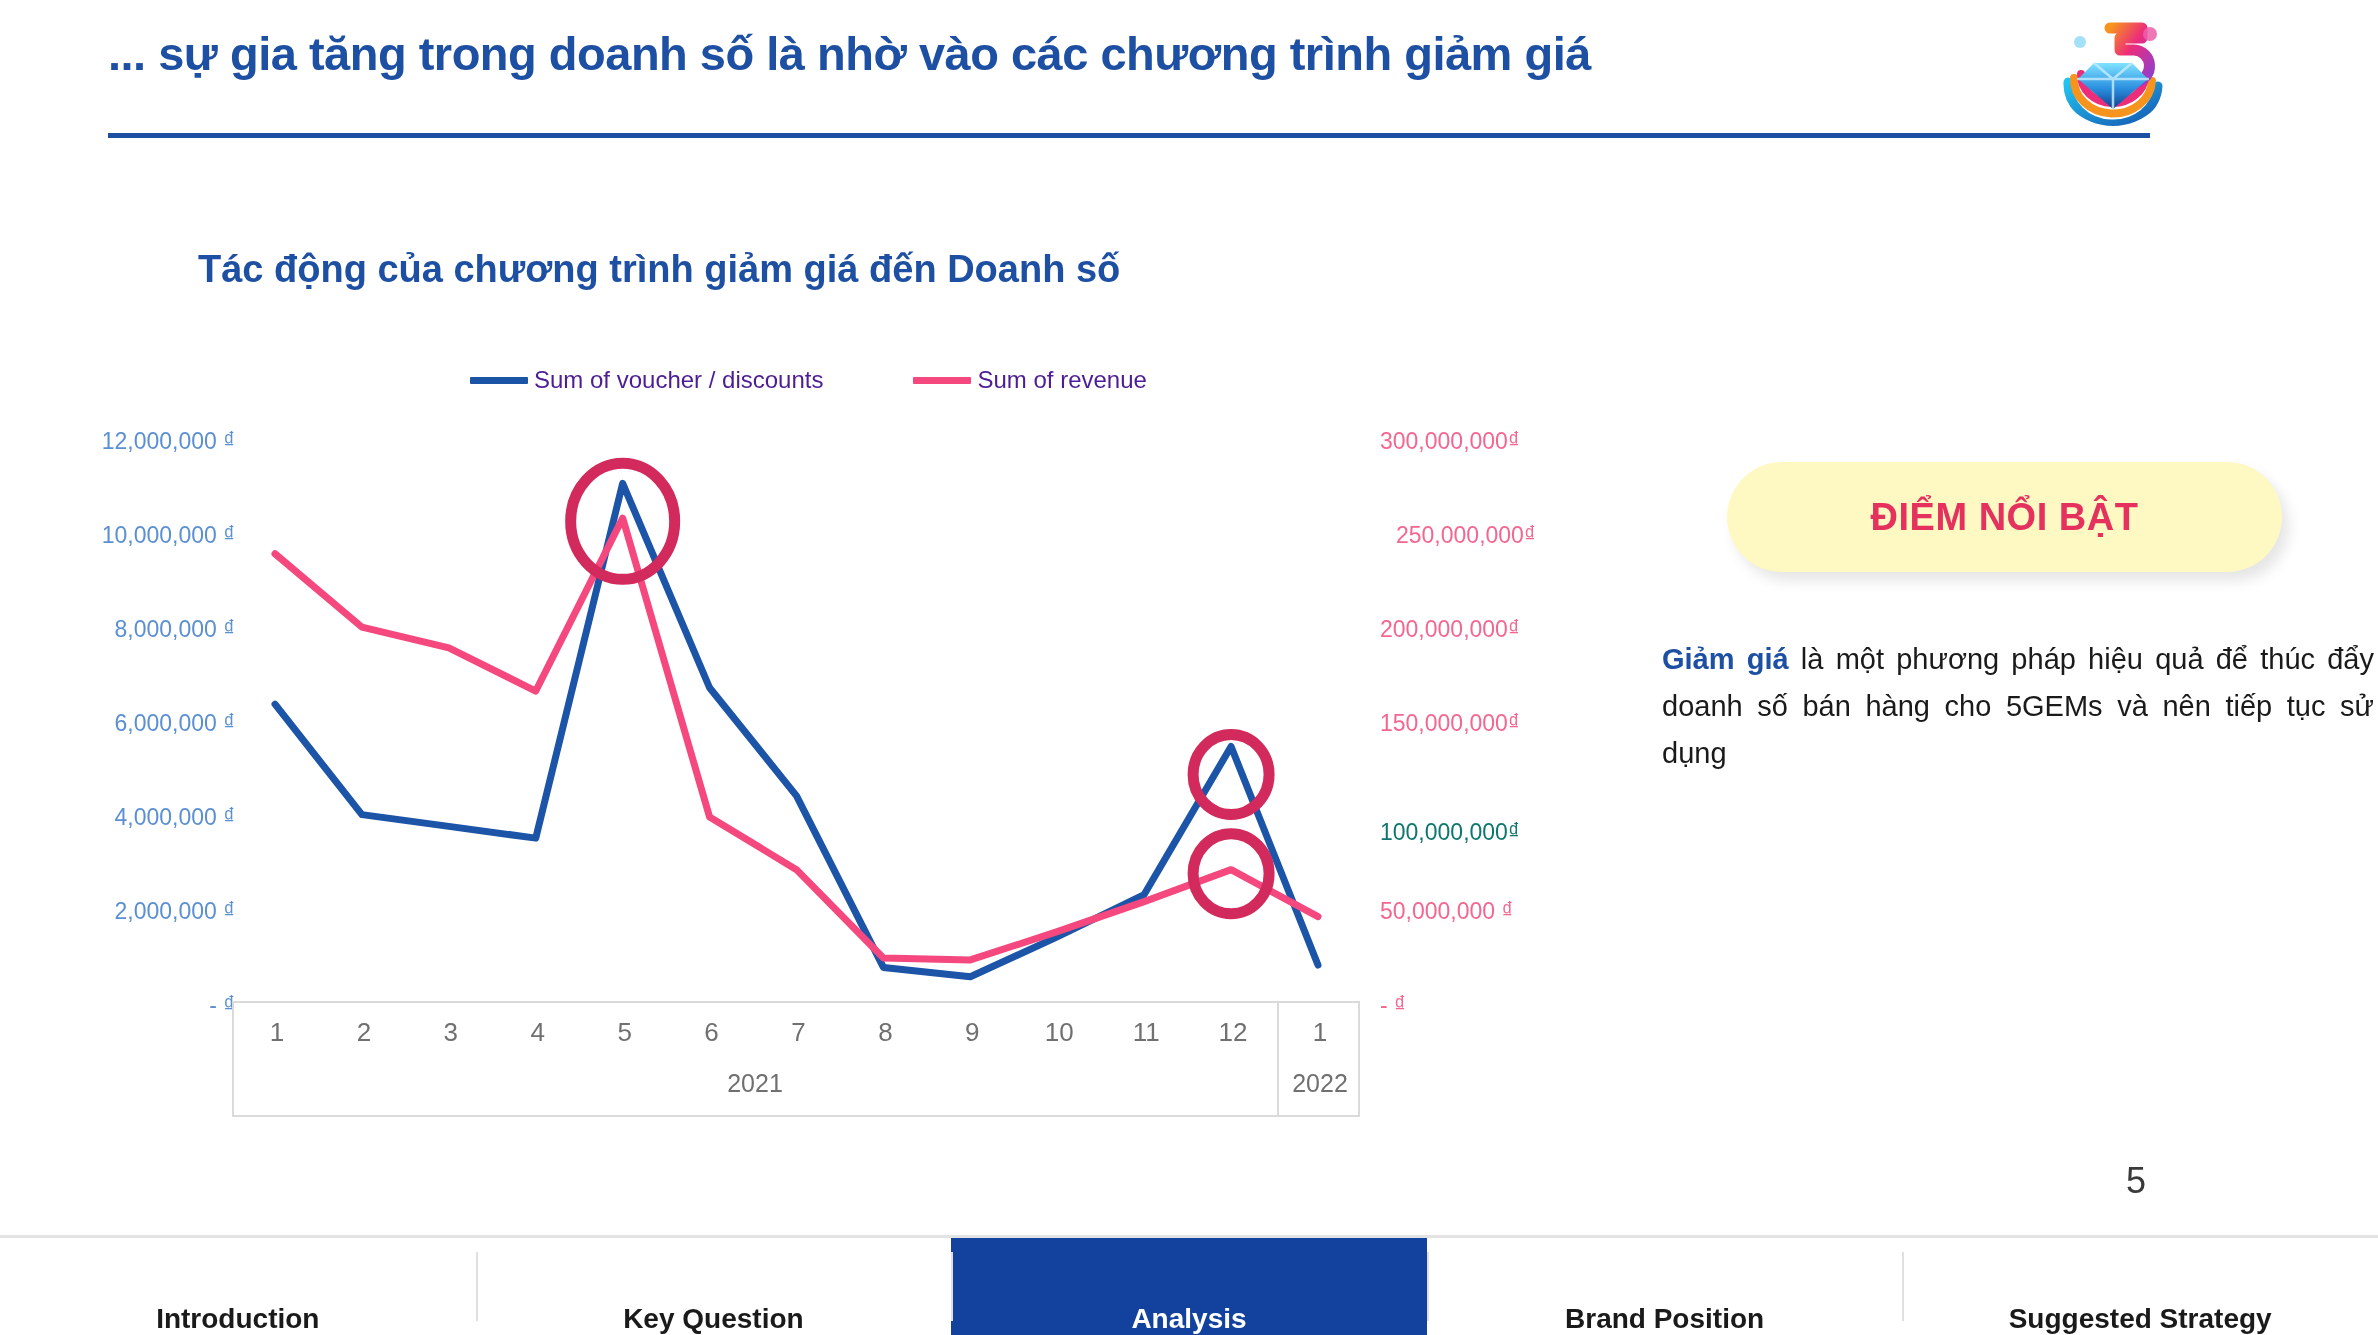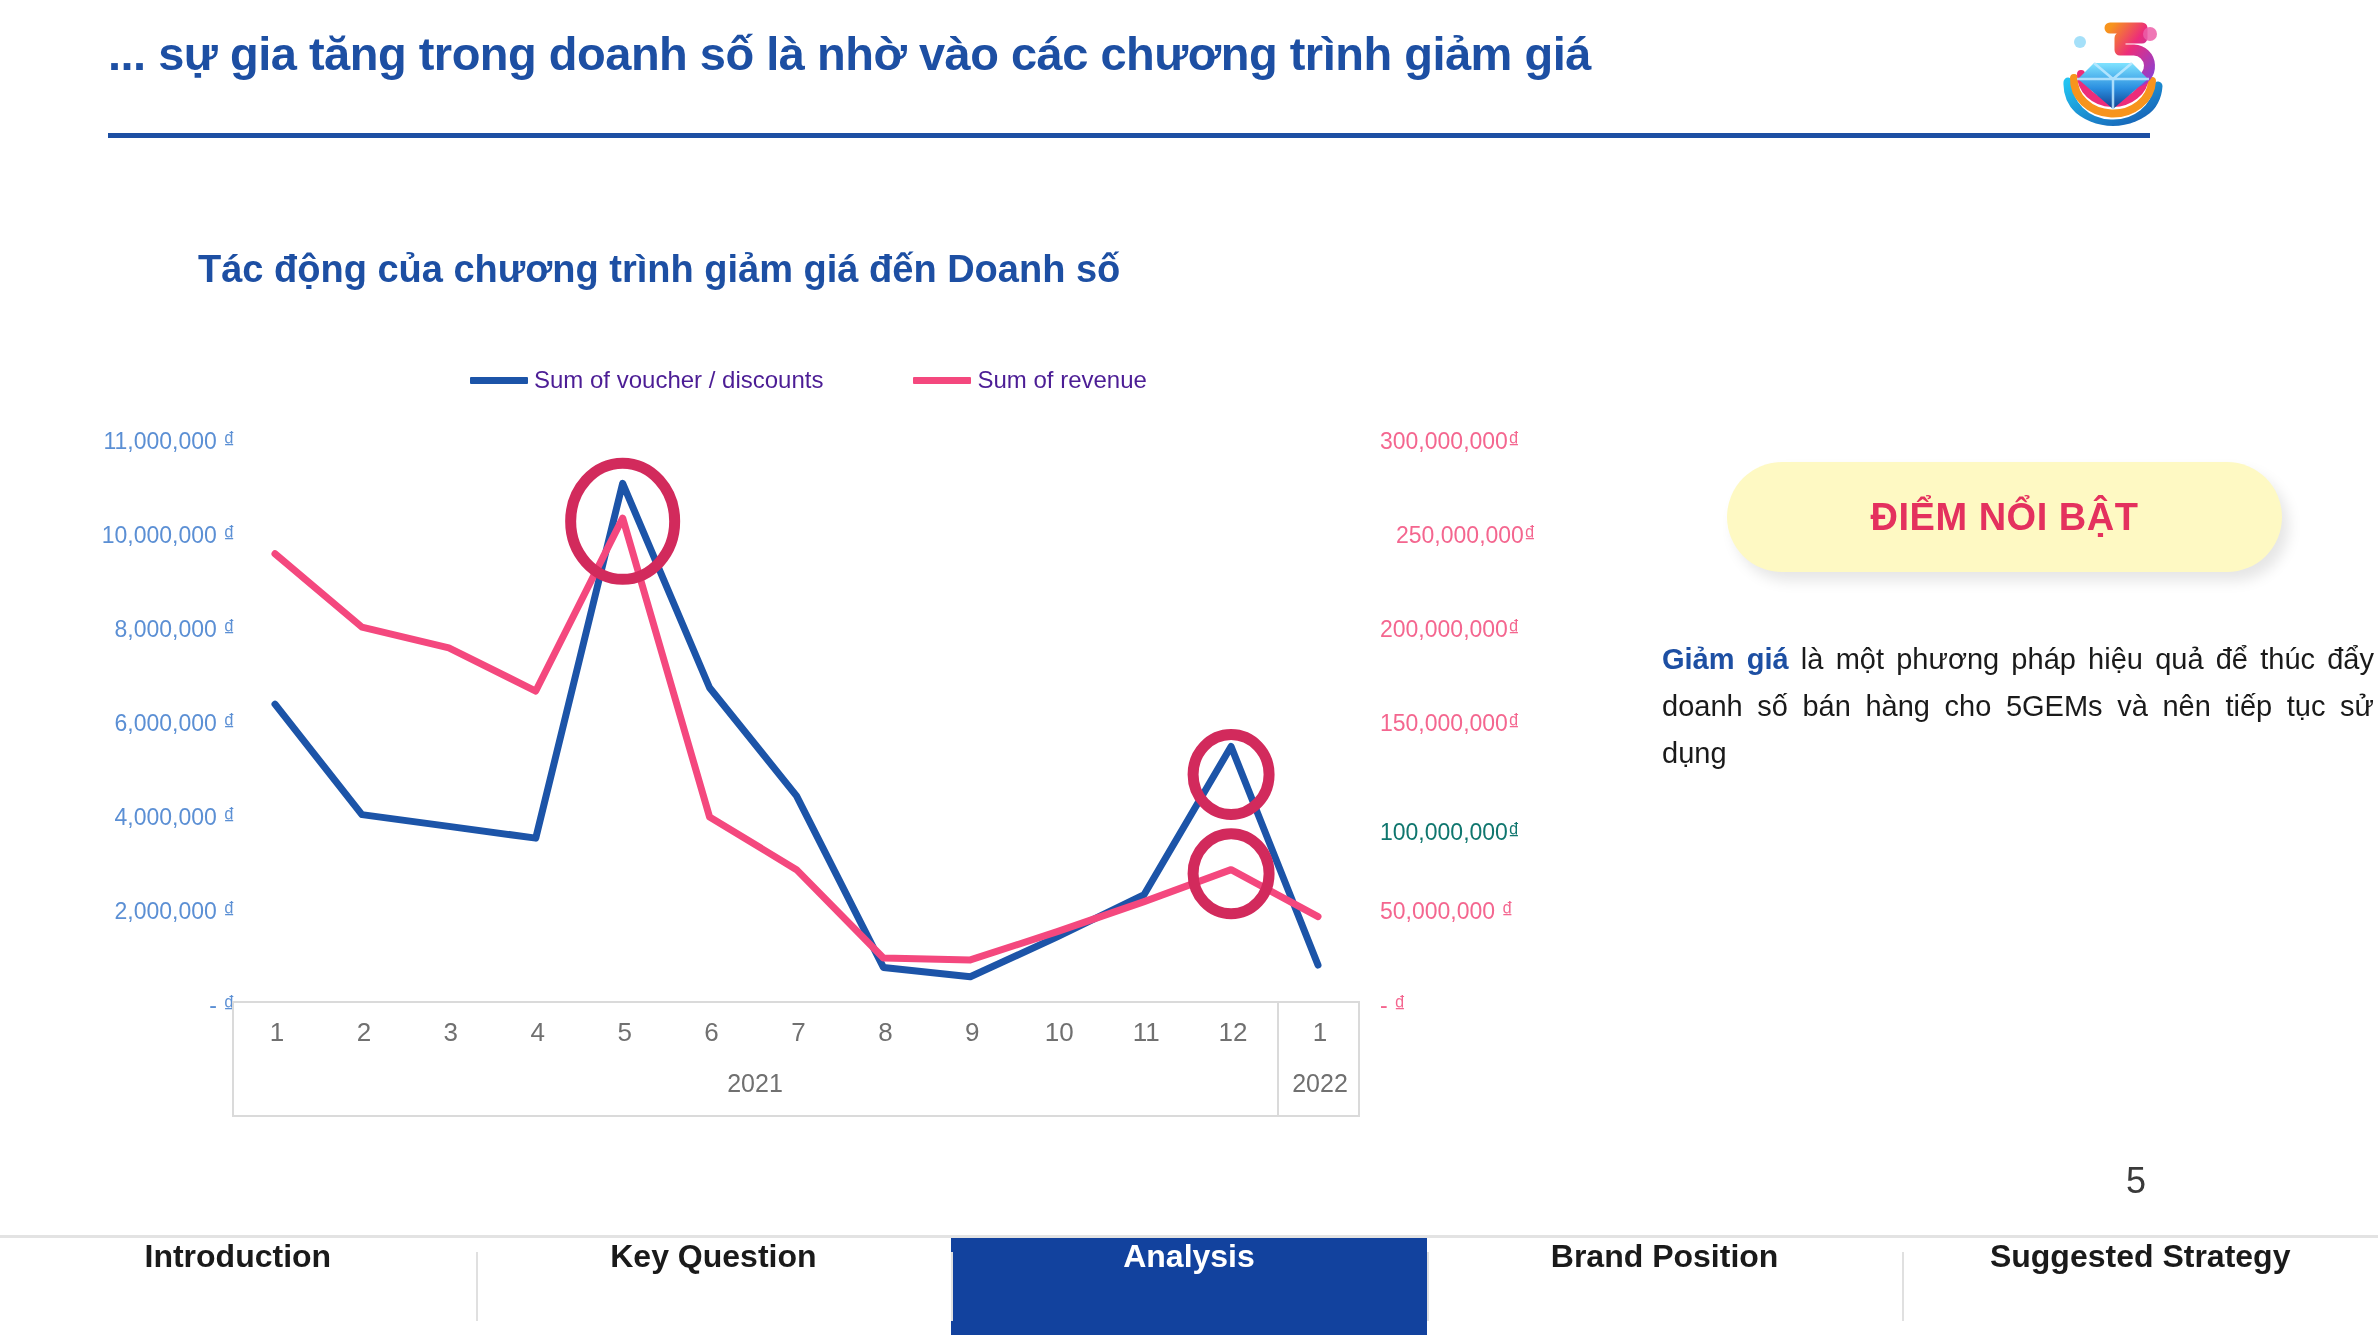--- a/index.html
+++ b/index.html
@@ -106,22 +106,22 @@
   }
 
   
   .footer {
     position: absolute; left: 0; bottom: 0; width: 2378px; height: 100px;
     border-top: 3px solid #e3e3e3;
     display: flex;
   }
   .nav-item {
     flex: 1 1 0; position: relative;
-    display: flex; align-items: flex-start; justify-content: center;
-    font-size: 32px; font-weight: bold; color: #1a1a1a;
+    display: flex; align-items: flex-end; justify-content: center;
+    font-size: 28px; font-weight: bold; color: #1a1a1a;
     background: #ffffff;
   }
   .nav-item.active { background: #12429e; color: #ffffff; }
   .nav-sep {
     position: absolute; left: 0; top: 14px; bottom: 14px;
     width: 2px; background: #e0e0e0;
   }
   .nav-item:first-child .nav-sep { display: none; }
 </style>
 </head>
@@ -169,21 +169,21 @@
       <span class="legend-swatch" style="background:#1c54a8"></span>
       <span class="legend-label">Sum of voucher / discounts</span>
     </div>
     <div class="legend-item">
       <span class="legend-swatch" style="background:#f4487e"></span>
       <span class="legend-label">Sum of revenue</span>
     </div>
   </div>
 
   <div id="yleft">
-      <div class="axis-label axis-right" style="left: 45px; width: 190px; text-align: right; color: rgb(91, 143, 212); top: 441px;">11,000,000 ₫</div>
+      <div class="axis-label axis-right" style="left: 45px; width: 190px; text-align: right; color: rgb(91, 143, 212); top: 441px;">12,000,000 ₫</div>
       <div class="axis-label axis-right" style="left: 45px; width: 190px; text-align: right; color: rgb(91, 143, 212); top: 535px;">10,000,000 ₫</div>
       <div class="axis-label axis-right" style="left: 45px; width: 190px; text-align: right; color: rgb(91, 143, 212); top: 629px;">8,000,000 ₫</div>
       <div class="axis-label axis-right" style="left: 45px; width: 190px; text-align: right; color: rgb(91, 143, 212); top: 723px;">6,000,000 ₫</div>
       <div class="axis-label axis-right" style="left: 45px; width: 190px; text-align: right; color: rgb(91, 143, 212); top: 817px;">4,000,000 ₫</div>
       <div class="axis-label axis-right" style="left: 45px; width: 190px; text-align: right; color: rgb(91, 143, 212); top: 911px;">2,000,000 ₫</div>
       <div class="axis-label axis-right" style="left: 45px; width: 190px; text-align: right; color: rgb(91, 143, 212); top: 1005px;">-   ₫</div>
     </div>
 
   <div id="yright">
       <div class="axis-label" style="left: 1380px; color: rgb(244, 102, 143); top: 441px;">300,000,000₫</div>

